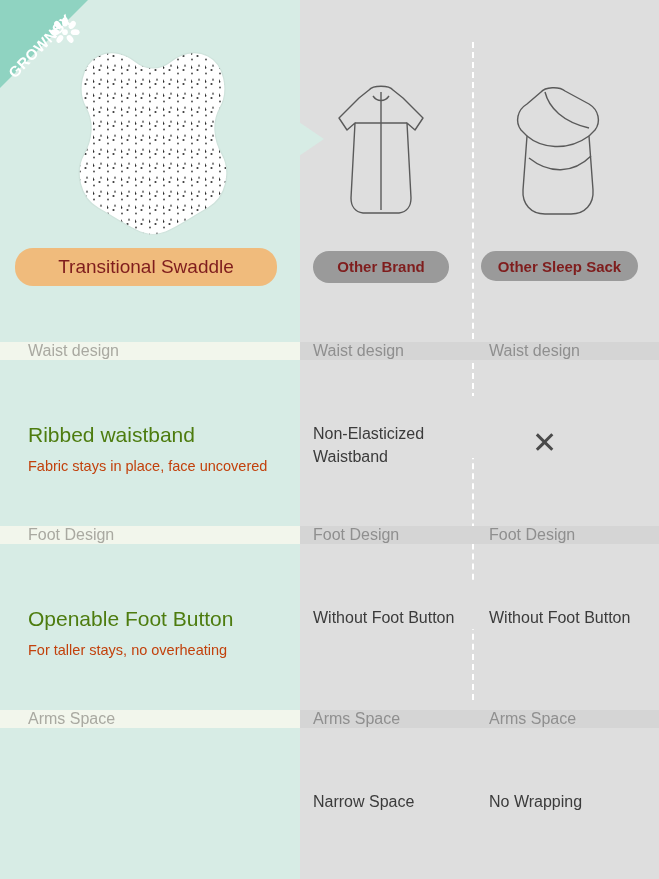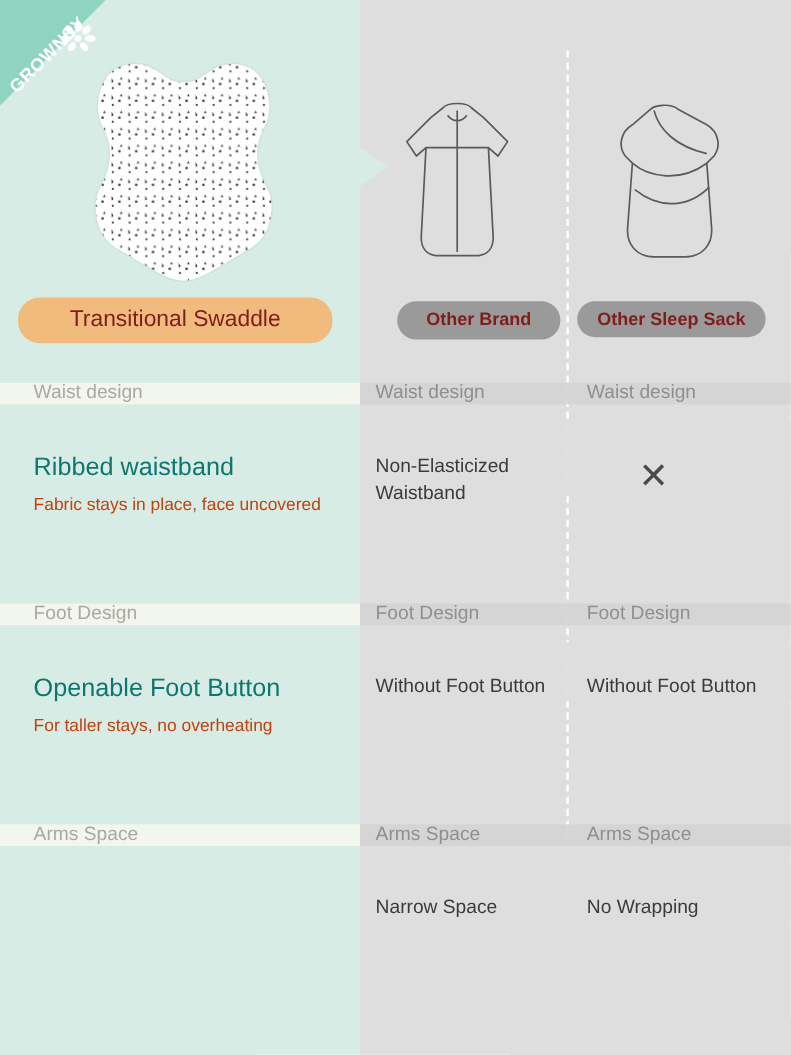--- a/index.html
+++ b/index.html
@@ -136,21 +136,21 @@
   .pill.main {
     left: 15px;
     top: 248px;
     width: 262px;
     height: 38px;
     line-height: 38px;
     background: #f0bb7c;
     font-size: 19px;
   }
   .pill.brand {
-    left: 331px;
+    left: 313px;
     top: 251px;
     width: 136px;
     height: 32px;
     line-height: 32px;
     background: #9a9a9a;
     font-size: 15px;
     font-weight: bold;
   }
   .pill.sack {
     left: 481px;
@@ -172,20 +172,21 @@
   }
   .row-label, .row-content {
     position: relative;
     display: flex;
     width: 659px;
     box-sizing: border-box;
   }
   .cell {
     box-sizing: border-box;
     position: relative;
+    margin-top: 45px;
   }
   .cell.c1 { width: 300px; padding-left: 28px; }
   .cell.c2 { width: 172px; padding-left: 13px; }
   .cell.c3 { width: 187px; padding-left: 17px; }
 
   
   .row-label { height: 46px; align-items: center; }
   .row-label .cell.c1 { background: #f2f6ec; }
   .row-label .cell.c2,
   .row-label .cell.c3 { background: #d5d5d5; }
@@ -199,21 +200,21 @@
   }
 
   
   .row-content { min-height: 138px; align-items: flex-start; padding-top: 0; }
   .row-content .cell.c1 { background: #d7ece5; padding-top: 26px; }
   .row-content .cell.c2,
   .row-content .cell.c3 { background: #dedede; padding-top: 26px; }
 
   .feature-title {
     font-size: 21px;
-    color: #0f766e;
+    color: #4d7c0f;
     margin: 0 0 8px 0;
     line-height: 1.25;
   }
   .feature-desc {
     font-size: 14.5px;
     color: #c2410c;
     line-height: 1.5;
     margin: 0;
     max-width: 240px;
   }

